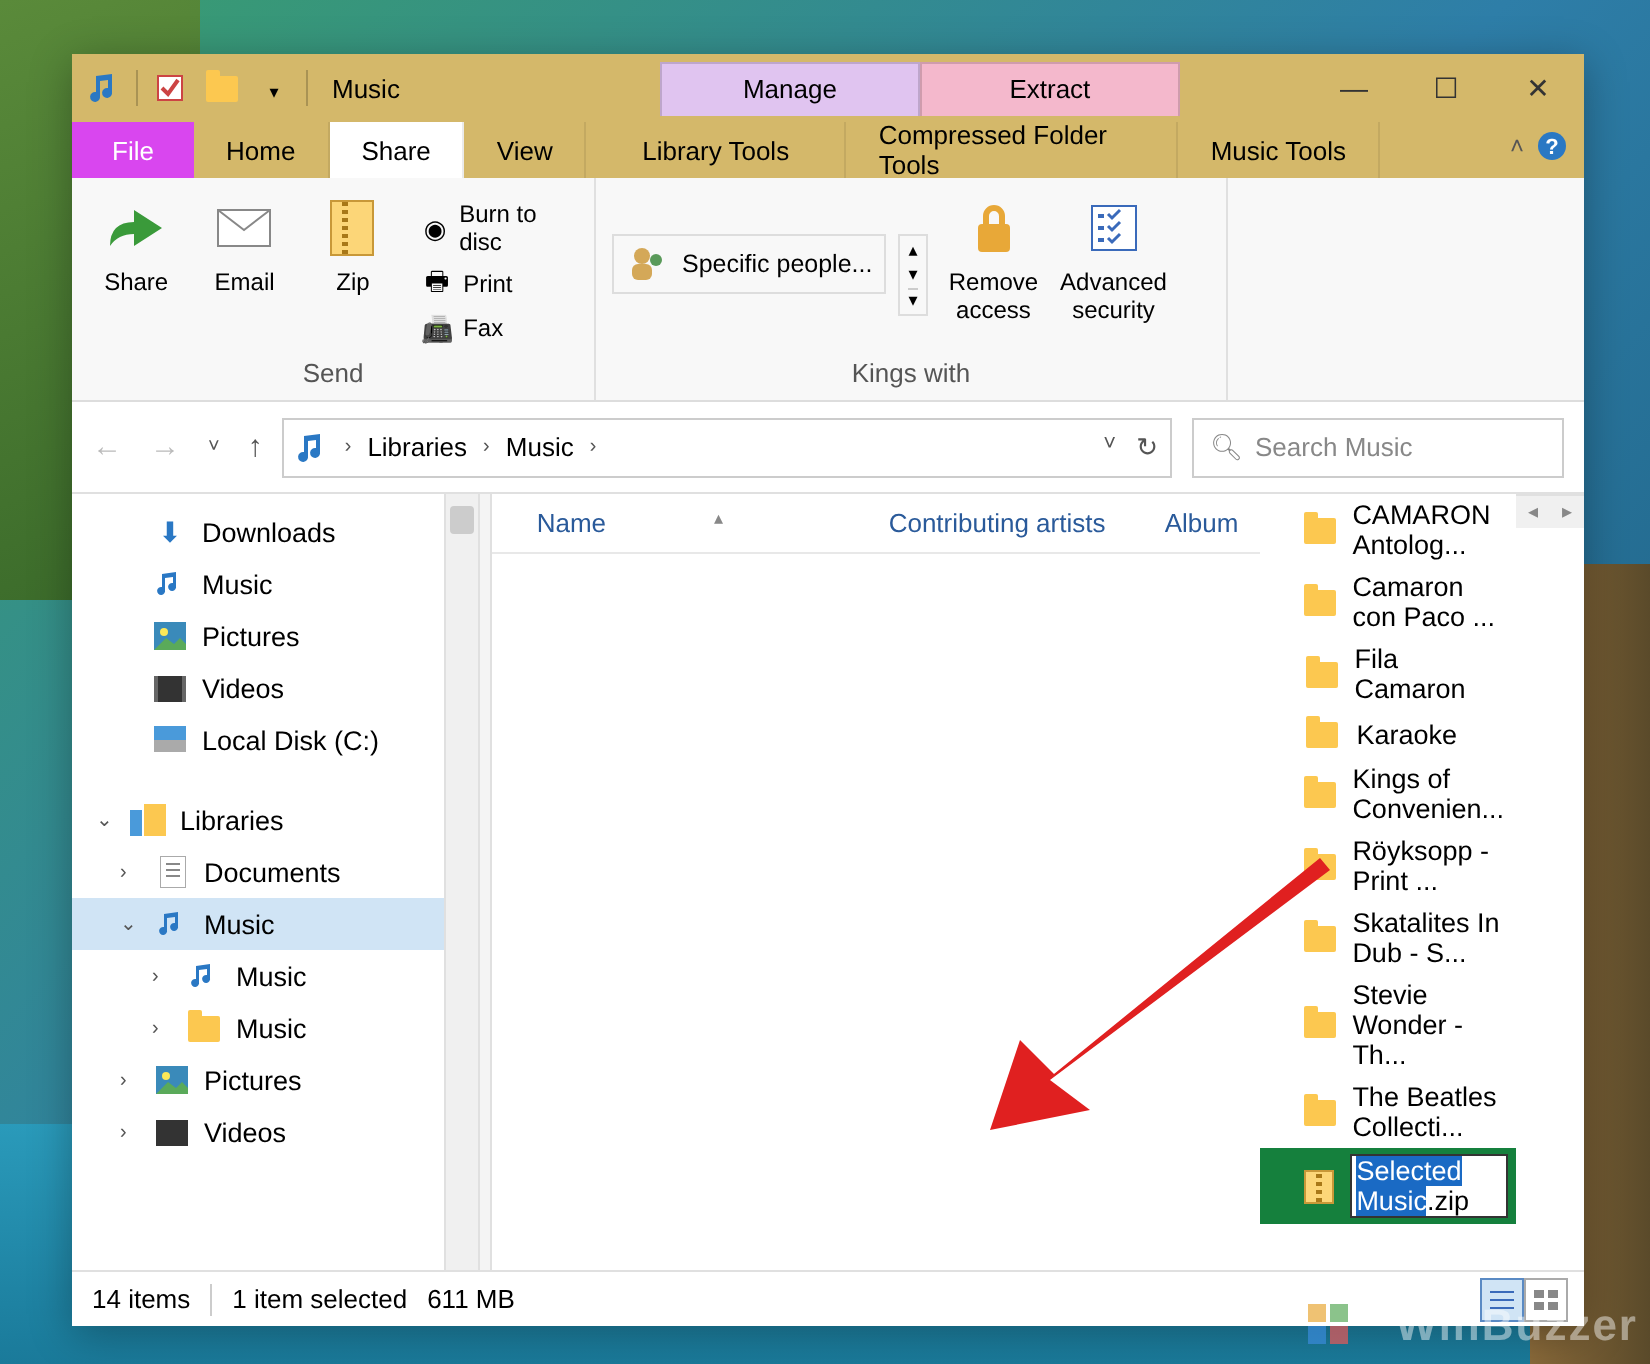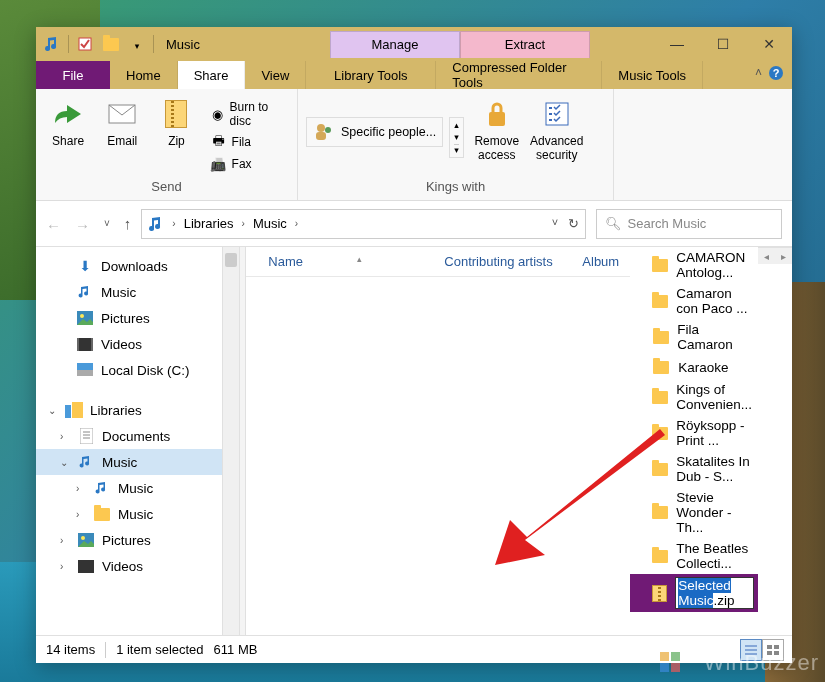--- a/index.html
+++ b/index.html
@@ -17,21 +17,21 @@
 .ti-sep { width: 1px; height: 18px; background: rgba(0,0,0,.2); }
 .title { font-size: 13px; margin-left: 6px; }
 .context-tabs { display: flex; margin-left: 130px; }
 .ctab { width: 130px; height: 27px; display: flex; align-items: center; justify-content: center; font-size: 13px; border: 1px solid rgba(0,0,0,.15); border-bottom: none; }
 .ctab.manage { background: #e0c4f0; }
 .ctab.extract { background: #f4b8cc; }
 .winctrls { position: absolute; right: 0; top: 0; display: flex; }
 .winbtn { width: 46px; height: 34px; display: flex; align-items: center; justify-content: center; font-size: 14px; color: #333; }
 
 .tabs-row { height: 28px; background: #d4b86a; display: flex; align-items: flex-end; position: relative; }
-.file-tab { width: 74px; height: 28px; background: #701a75; color: #fff; display: flex; align-items: center; justify-content: center; font-size: 13px; }
+.file-tab { width: 61px; height: 28px; background: #d946ef; color: #fff; display: flex; align-items: center; justify-content: center; font-size: 13px; }
 .tab { height: 28px; padding: 0 16px; display: flex; align-items: center; font-size: 13px; border-right: 1px solid rgba(0,0,0,.08); }
 .tab.active { background: #fff; }
 .tabs-row .right { position: absolute; right: 8px; top: 4px; display: flex; gap: 6px; align-items: center; }
 
 .ribbon { height: 112px; background: #f8f8f8; border-bottom: 1px solid #ddd; display: flex; }
 .rgroup { border-right: 1px solid #e0e0e0; padding: 4px 8px; display: flex; flex-direction: column; justify-content: space-between; }
 .rgroup-label { text-align: center; font-size: 13px; color: #555; padding: 2px 0; }
 .rbtns { display: flex; gap: 6px; flex: 1; align-items: flex-start; padding-top: 4px; }
 .rbtn-lg { width: 54px; display: flex; flex-direction: column; align-items: center; gap: 3px; font-size: 12px; text-align: center; }
 .rbtn-lg .ricon { width: 34px; height: 34px; display: flex; align-items: center; justify-content: center; font-size: 26px; }
@@ -61,39 +61,39 @@
 .tree-sep { height: 14px; }
 
 .files { flex: 1; display: flex; position: relative; }
 .files-sep { position: absolute; left: 0; top: 0; bottom: 0; width: 6px; background: #f4f4f4; border-right: 1px solid #e0e0e0; }
 .cols { height: 30px; display: flex; align-items: center; border-bottom: 1px solid #e8e8e8; font-size: 13px; color: #2a5a9a; padding-left: 18px; }
 .col { padding: 0 10px; border-right: 1px solid transparent; }
 .col.name { width: 176px; display: flex; align-items: center; gap: 4px; }
 .col.artists { width: 138px; }
 .file-list { flex: 1; overflow: hidden; position: relative; }
 .file-row { display: flex; align-items: center; gap: 8px; padding: 3px 4px 3px 22px; font-size: 13.5px; }
-.file-row.selected { background: #701a75; }
+.file-row.selected { background: #15803d; }
 .file-icon { width: 18px; height: 18px; display: flex; align-items: center; justify-content: center; }
 .folder-icon { width: 16px; height: 13px; background: #fcc850; border-radius: 1px; position: relative; }
 .folder-icon::before { content: ""; position: absolute; top: -3px; left: 0; width: 7px; height: 4px; background: #fcc850; border-radius: 1px 1px 0 0; }
 .zip-icon { width: 15px; height: 17px; background: #fcd678; border: 1px solid #c89838; position: relative; }
 .zip-icon::after { content: ""; position: absolute; left: 5px; top: 0; width: 3px; height: 100%; background: repeating-linear-gradient(0deg, #a87818 0 2px, #fcd678 2px 4px); }
 .rename-box { border: 1px solid #333; padding: 0 2px; background: #fff; display: inline-block; }
 .rename-sel { background: #1a6ac4; color: #fff; }
 .file-hscroll { height: 17px; background: #f0f0f0; border-top: 1px solid #e0e0e0; display: flex; align-items: center; }
 .file-hscroll .hsbtn { width: 17px; text-align: center; color: #888; font-size: 10px; }
 
 .status { height: 28px; border-top: 1px solid #e0e0e0; display: flex; align-items: center; padding: 0 10px; font-size: 13px; gap: 10px; }
 .status-sep { width: 1px; height: 16px; background: #ccc; }
 .status-icons { position: absolute; right: 8px; display: flex; gap: 0; }
 .status-icon { width: 22px; height: 22px; border: 1px solid #aaa; display: flex; align-items: center; justify-content: center; font-size: 12px; }
 .status-icon.active { background: #d0e4f5; border-color: #5a8ac4; }
 
 .arrow-overlay { position: absolute; left: 485px; top: 425px; pointer-events: none; }
-.watermark { position: absolute; right: 6px; bottom: 6px; font-size: 22px; font-weight: 400; color: rgba(255,255,255,.45); letter-spacing: 1px; display: flex; align-items: center; gap: 20px; }
+.watermark { position: absolute; right: 6px; bottom: 6px; font-size: 22px; font-weight: 700; color: rgba(255,255,255,.45); letter-spacing: 1px; display: flex; align-items: center; gap: 20px; }
 .wm-logo { width: 26px; height: 26px; }
 
 svg { display: block; }
 </style>
 </head>
 <body>
 
 <div class="bg-deco bg-water"></div>
 <div class="bg-deco bg-leaves"></div>
 <div class="bg-deco bg-palm"></div>
@@ -177,21 +177,21 @@
             </div>
           <span>Zip</span>
         </div>
         <div class="rbtn-list">
           <div class="rbtn-sm">
               <span class="ricon-sm">◉</span>
               <span>Burn to disc</span>
             </div>
           <div class="rbtn-sm">
               <span class="ricon-sm">🖶</span>
-              <span>Fila</span>
+              <span>Print</span>
             </div>
           <div class="rbtn-sm">
               <span class="ricon-sm">📠</span>
               <span>Fax</span>
             </div>
         </div>
       </div>
       <div class="rgroup-label">Send</div>
     </div>
     <div class="rgroup" style="width:316px">

